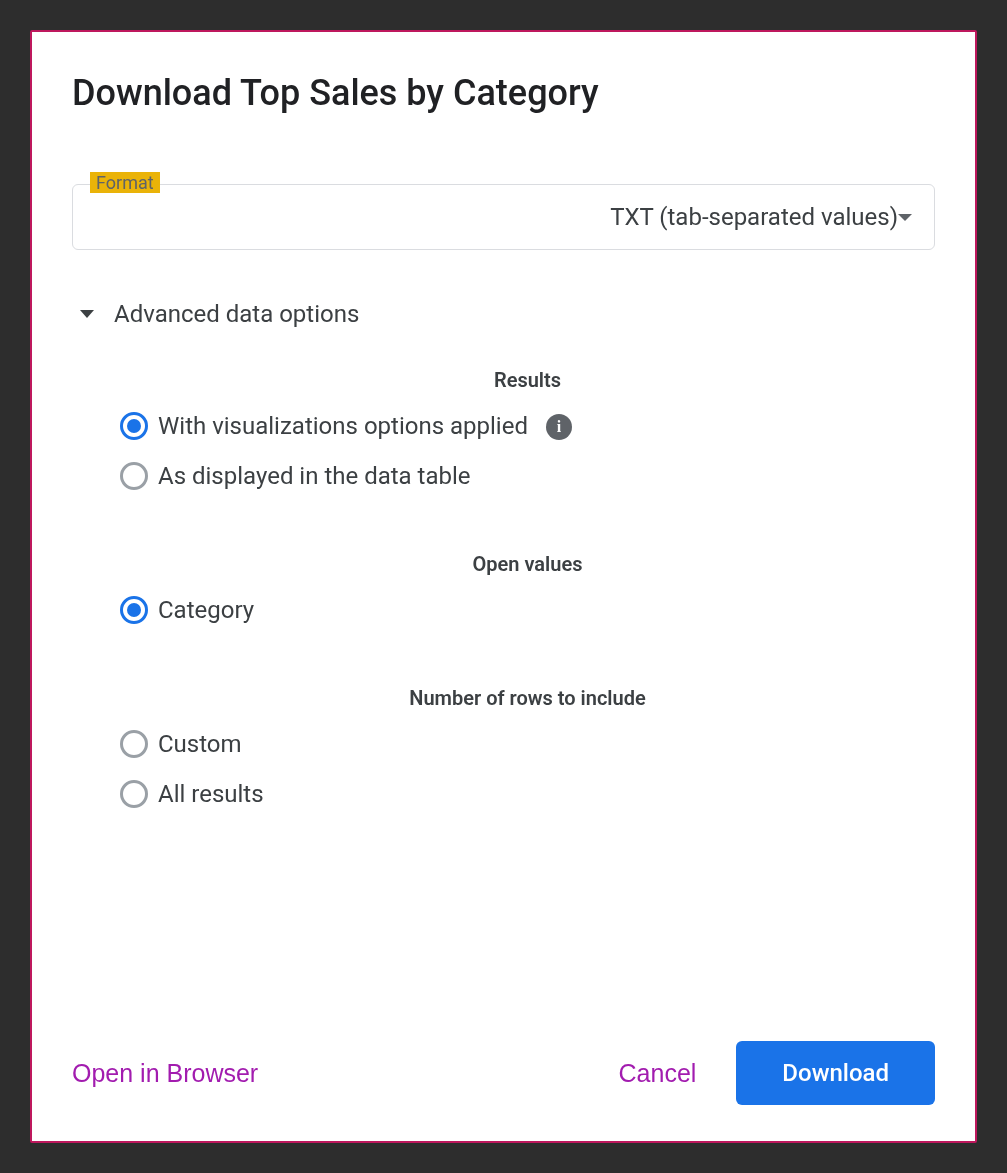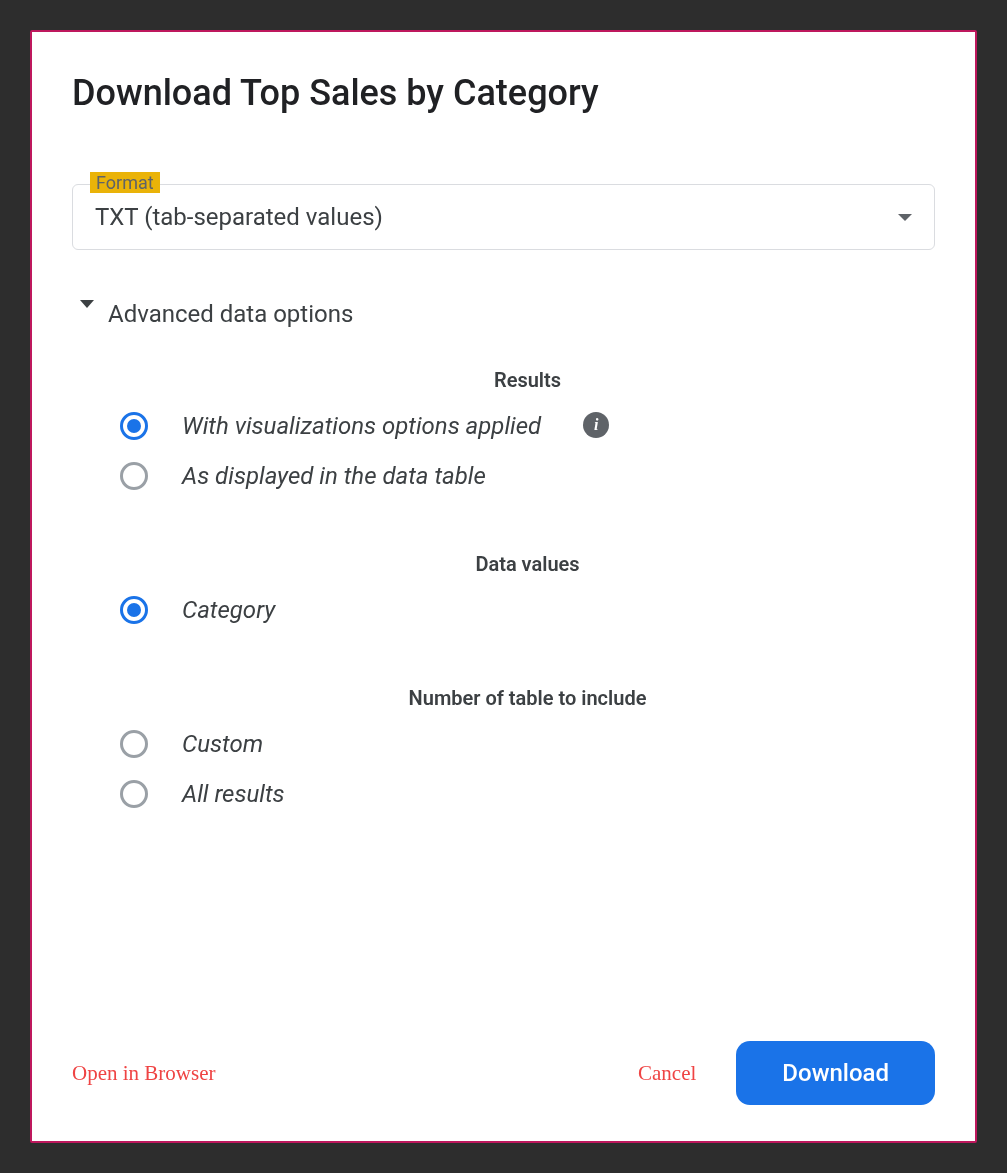--- a/index.html
+++ b/index.html
@@ -43,32 +43,33 @@
   }
   .select-box {
     width: 100%;
     border: 1px solid #dadce0;
     border-radius: 6px;
     padding: 18px 22px;
     font-size: 24px;
     color: #3c4043;
     display: flex;
     align-items: center;
-    justify-content: space-between;
+    justify-content: flex-end;
     cursor: pointer;
   }
   .dropdown-caret {
     width: 0; height: 0;
     border-left: 7px solid transparent;
     border-right: 7px solid transparent;
     border-top: 7px solid #5f6368;
   }
   .section-toggle {
     display: flex;
-    gap: 14px;
+    align-items: center;
+    gap: 20px;
     font-size: 24px;
     color: #3c4043;
     margin: 0 0 40px 8px;
     cursor: pointer;
   }
   .caret-down-small {
     width: 0; height: 0;
     border-left: 7px solid transparent;
     border-right: 7px solid transparent;
     border-top: 8px solid #3c4043;
@@ -78,25 +79,24 @@
   }
   .group-title {
     font-size: 20px;
     font-weight: 600;
     color: #3c4043;
     margin-bottom: 20px;
     text-align: center;
   }
   .radio-row {
     display: flex;
-    align-items: flex-start;
-    gap: 34px;
+    align-items: flex-end;
+    gap: 10px;
     margin-bottom: 22px;
     cursor: pointer;
-    font-style: italic;
   }
   .radio {
     width: 28px;
     height: 28px;
     border-radius: 50%;
     box-sizing: border-box;
     flex-shrink: 0;
     display: flex;
     align-items: center;
     justify-content: center;
@@ -138,35 +138,35 @@
     align-items: center;
     justify-content: space-between;
     margin-top: 30px;
   }
   .footer-right {
     display: flex;
     align-items: center;
     gap: 40px;
   }
   .link-btn {
-    font-size: 21px;
-    color: #ef4444;
+    font-size: 25px;
+    color: #a21caf;
     cursor: pointer;
     background: none;
     border: none;
     padding: 0;
-    font-family: Liberation Serif, serif;
+    font-family: Liberation Sans, sans-serif;
   }
   .primary-btn {
     background: #1a73e8;
     color: #fff;
     font-size: 24px;
     font-weight: 500;
     border: none;
-    border-radius: 14px;
+    border-radius: 6px;
     padding: 18px 46px;
     cursor: pointer;
     font-family: inherit;
   }
 </style>
 </head>
 <body>
 
 <div class="dialog">
 
@@ -194,31 +194,31 @@
       <span class="info-icon">i</span>
     </div>
 
     <div class="radio-row">
       <span class="radio radio-unchecked"></span>
       <span class="radio-label">As displayed in the data table</span>
     </div>
   </div>
 
   <div class="group">
-    <div class="group-title">Data values</div>
+    <div class="group-title">Open values</div>
 
     <div class="radio-row">
       <span class="radio radio-checked"></span>
       <span class="radio-label">Category</span>
     </div>
 
   </div>
 
   <div class="group">
-    <div class="group-title">Number of table to include</div>
+    <div class="group-title">Number of rows to include</div>
 
 
     <div class="radio-row">
       <span class="radio radio-unchecked"></span>
       <span class="radio-label">Custom</span>
     </div>
 
     <div class="radio-row">
       <span class="radio radio-unchecked"></span>
       <span class="radio-label">All results</span>

